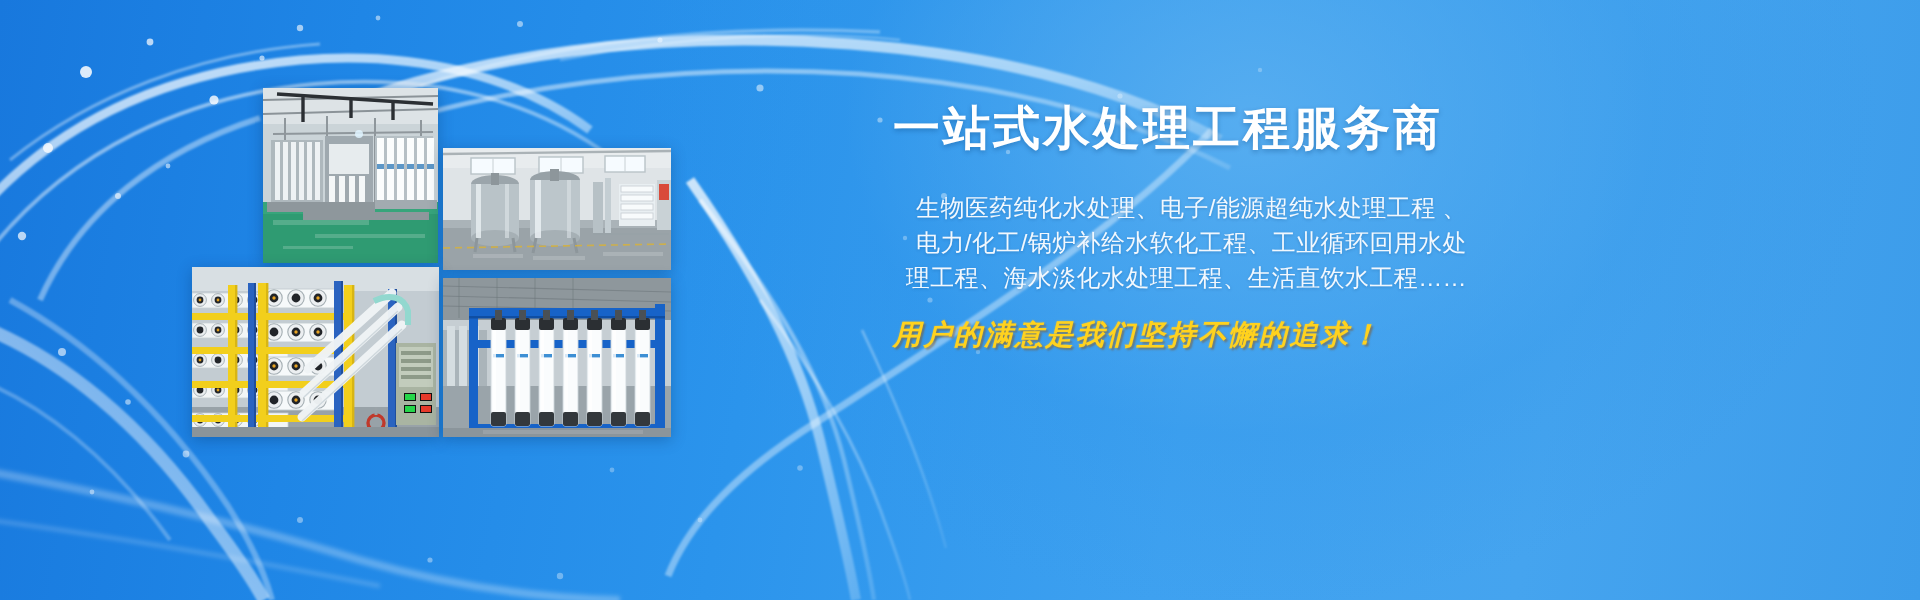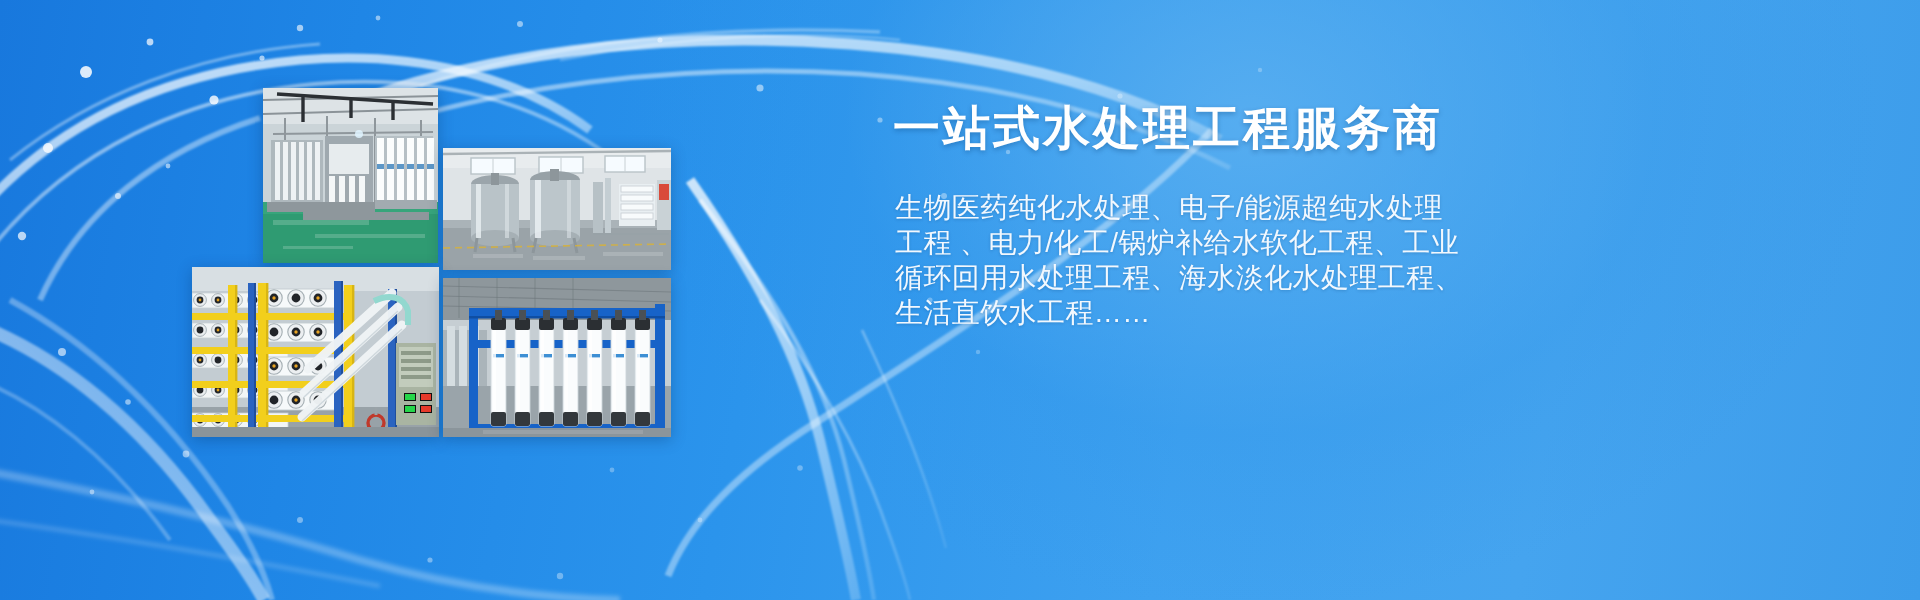--- a/index.html
+++ b/index.html
@@ -35,23 +35,24 @@
   .textblock{position:absolute;left:893px;top:0;width:620px;height:533px;}
 
   .headline{
     position:absolute;left:0;top:103px;width:600px;
     font-size:47px;line-height:1.05;font-weight:bold;
     color:#ffffff;letter-spacing:3px;white-space:nowrap;
     text-shadow:0 2px 5px rgba(0,55,110,.33);
   }
   .subcopy{
     position:absolute;left:2px;top:190px;width:572px;
-    font-size:28px;line-height:35px;color:#f2f8fe;
+    font-size:24px;line-height:35px;color:#f2f8fe;
     letter-spacing:.4px;font-weight:400;
     text-shadow:0 1px 3px rgba(0,50,100,.24);
+    text-align:right;
   }
   .slogan{
     position:absolute;left:0px;top:316px;width:600px;
     font-style:italic;font-weight:bold;
     font-size:28px;line-height:38px;letter-spacing:2.5px;
     color:#ffd21e;
     text-shadow:2px 2px 2px rgba(140,70,0,.45), 0 0 2px rgba(255,200,40,.6);
   }
   .slogan .l1{display:block;padding-left:4px;}
   .slogan .l2{display:block;}
@@ -607,15 +608,16 @@
     </div>
   </div>
 
   <div class="textblock">
 
     <div class="headline">一站式水处理工程服务商</div>
 
     <div class="subcopy">生物医药纯化水处理、电子/能源超纯水处理工程 、电力/化工/锅炉补给水软化工程、工业循环回用水处理工程、海水淡化水处理工程、生活直饮水工程……</div>
 
     <div class="slogan">
+      <span class="l2">用户的满意是我们坚持不懈的追求！</span>
     </div>
   </div>
 </div>
 
 </body></html>

